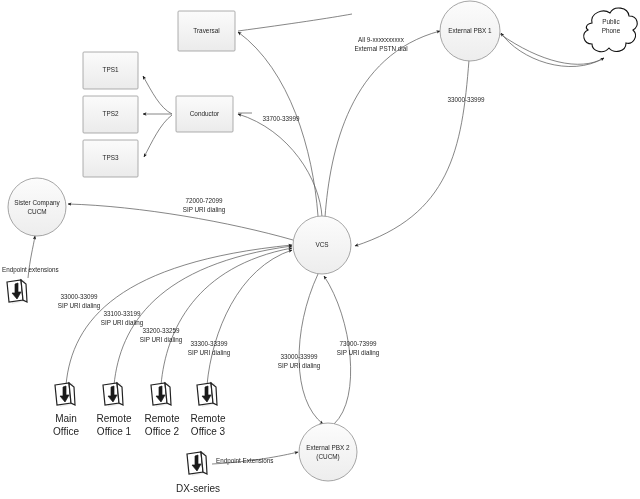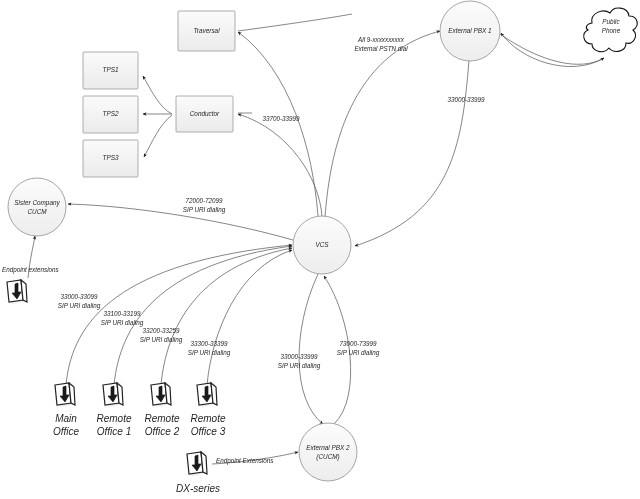--- a/index.html
+++ b/index.html
@@ -13,21 +13,20 @@
     height: 499px;
     overflow: hidden;
     font-family: "Liberation Sans", sans-serif;
     color: #1a1a1a;
   }
   #diagram-root {
     position: relative;
     width: 640px;
     height: 499px;
     background: #ffffff;
-    font-style: italic;
   }
   svg#diagram-canvas {
     position: absolute;
     top: 0;
     left: 0;
     width: 640px;
     height: 499px;
   }
   .node-label {
     font-family: "Liberation Sans", sans-serif;

